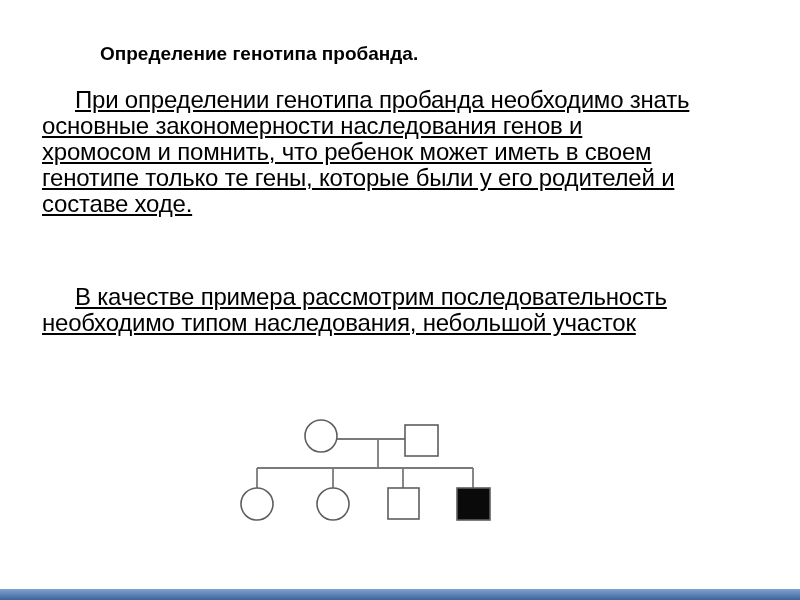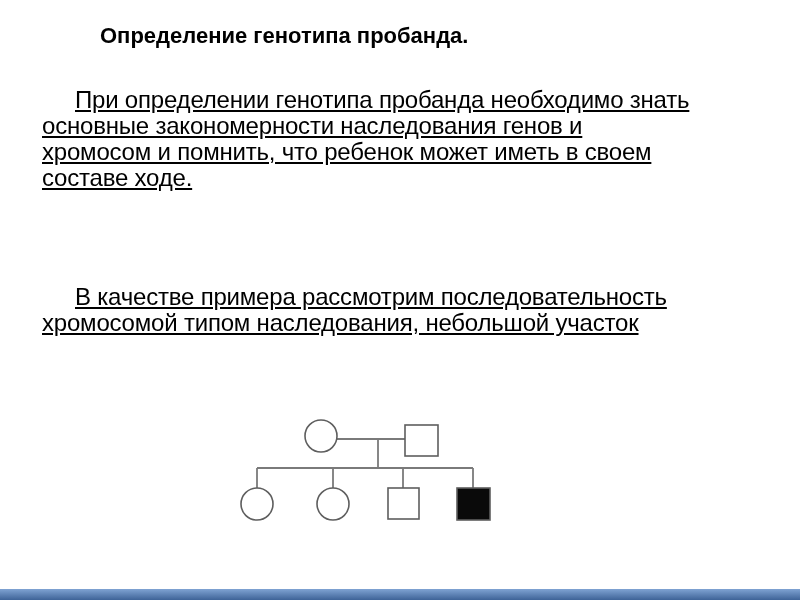--- a/index.html
+++ b/index.html
@@ -6,22 +6,22 @@
   .slide{
     position:relative;
     width:800px;height:600px;
     background:#ffffff;
     overflow:hidden;
     font-family:"Liberation Sans",sans-serif;
     color:#000;
   }
   .slide-title{
     position:absolute;
-    left:100px;top:23px;
-    font-size:22px;
+    left:100px;top:43px;
+    font-size:19px;
     font-weight:bold;
     white-space:nowrap;
   }
   .para{
     position:absolute;
     left:42px;
     font-size:24px;
     line-height:26px;
     white-space:nowrap;
     letter-spacing:-0.2px;
@@ -46,26 +46,27 @@
 <body>
 
 <div class="slide">
 
   <div class="slide-title">Определение генотипа пробанда.</div>
 
   <div class="para" id="para-1">
       <div class="line first">При определении генотипа пробанда необходимо знать</div>
       <div class="line">основные закономерности наследования генов и</div>
       <div class="line">хромосом и помнить, что ребенок может иметь в своем</div>
+      <div class="line">генотипе только те гены, которые были у его родителей и</div>
       <div class="line">составе ходе.</div>
     </div>
 
   <div class="para" id="para-2">
       <div class="line first">В качестве примера рассмотрим последовательность</div>
-      <div class="line">хромосомой типом наследования, небольшой участок</div>
+      <div class="line">необходимо типом наследования, небольшой участок</div>
     </div>
 
   <div class="pedigree-wrap">
     <svg width="270" height="118" viewBox="0 0 270 118">
 
       <line x1="107" y1="27" x2="176" y2="27" class="ped-line" stroke="#7a7a7a" stroke-width="1.8"></line>
 
       <line x1="148" y1="27" x2="148" y2="56" class="ped-line" stroke="#7a7a7a" stroke-width="1.8"></line>
 
       <line x1="27" y1="56" x2="243" y2="56" class="ped-line" stroke="#7a7a7a" stroke-width="1.8"></line>

